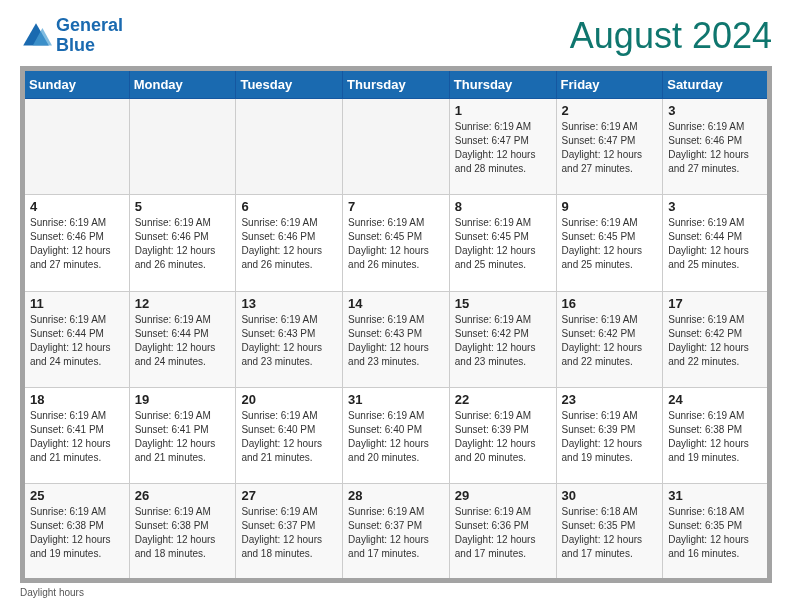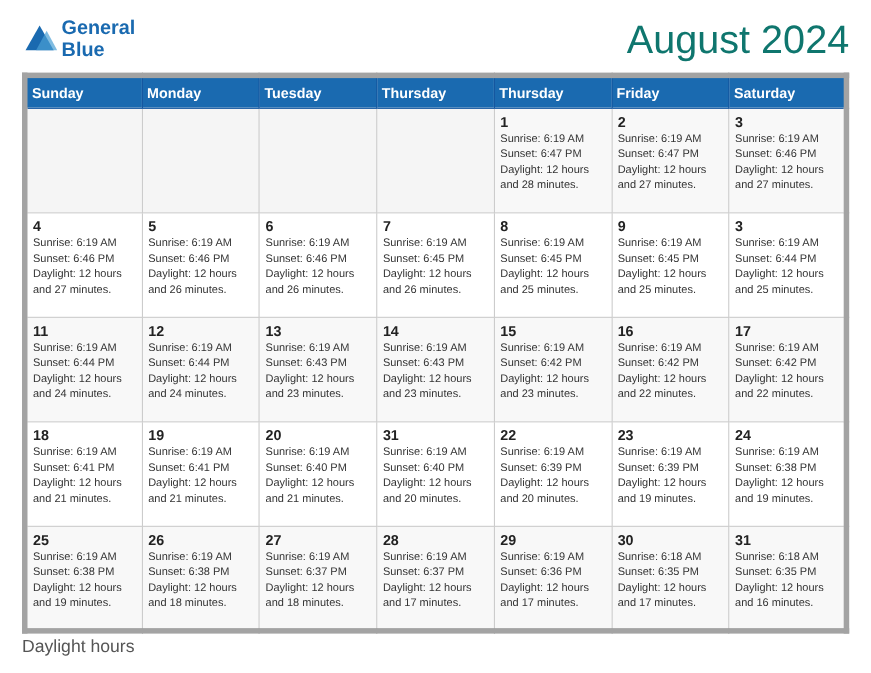--- a/index.html
+++ b/index.html
@@ -94,21 +94,21 @@
     }
     .day-info {
       font-size: 10px;
       color: #333;
       line-height: 1.4;
     }
     .empty-cell {
       background: #f5f5f5 !important;
     }
     .footer-note {
-      font-size: 16px;
+      font-size: 10px;
       color: #555;
       margin-top: 4px;
       text-align: left;
     }
   </style>
 </head>
 <body>
 
 <div class="page">
   <div class="header">

